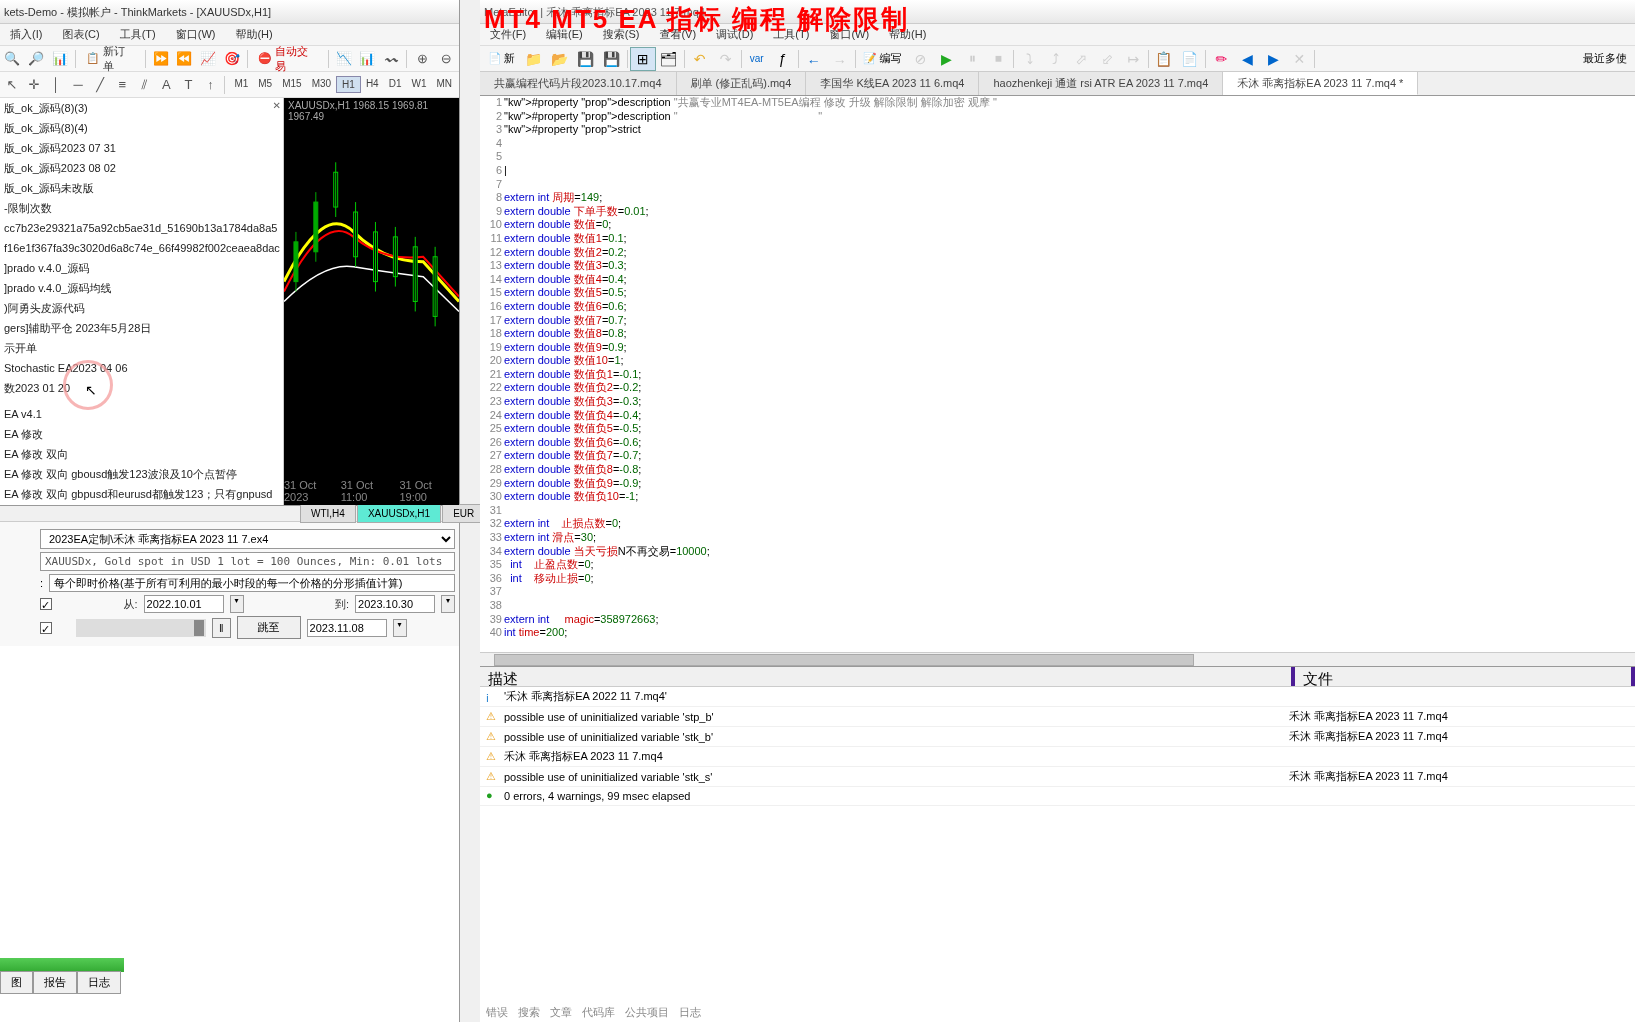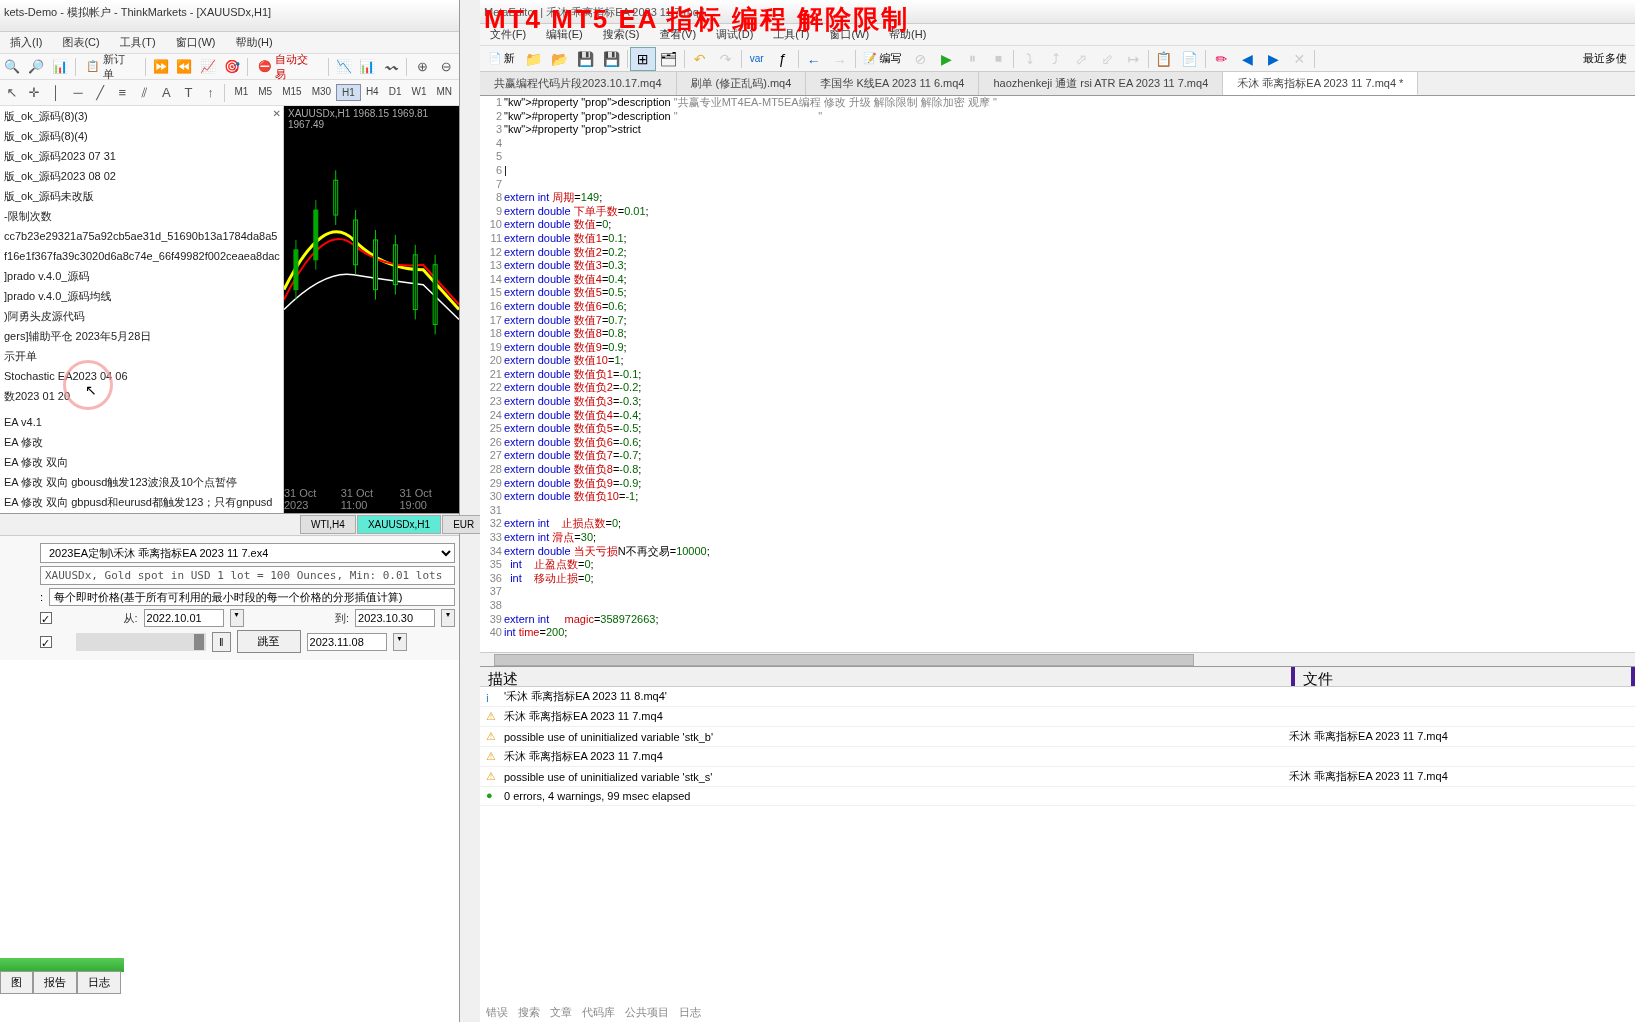--- a/index.html
+++ b/index.html
@@ -1,40 +1,40 @@
 <!DOCTYPE html>
 <html><head>
 <meta charset="utf-8">
 <style>
 * { box-sizing: border-box; margin: 0; padding: 0; font-family: "Segoe UI", Tahoma, sans-serif; font-size: 11px; }
 body { background: #f0f0f0; width: 1635px; height: 1022px; overflow: hidden; position: relative; }
 
 
 .left-pane { position: absolute; left: 0; top: 0; width: 460px; height: 1022px; background: #fff; border-right: 1px solid #999; }
-.title-bar { height: 32px; background: linear-gradient(#fff,#e8e8e8); border-bottom: 1px solid #ccc; line-height: 24px; padding-left: 4px; color: #333; }
+.title-bar { height: 24px; background: linear-gradient(#fff,#e8e8e8); border-bottom: 1px solid #ccc; line-height: 24px; padding-left: 4px; color: #333; }
 .menu-bar { height: 22px; background: #f5f5f5; border-bottom: 1px solid #ddd; display: flex; }
 .menu-item { padding: 3px 10px; cursor: pointer; color: #333; }
 .toolbar { height: 26px; background: #f8f8f8; border-bottom: 1px solid #ddd; display: flex; align-items: center; padding: 0 2px; gap: 2px; }
 .tb-btn { width: 22px; height: 22px; border: 1px solid transparent; display: flex; align-items: center; justify-content: center; cursor: pointer; font-size: 13px; color: #555; }
 .tb-sep { width: 1px; height: 18px; background: #ccc; margin: 0 2px; }
 .tb-text { padding: 0 6px; color: #333; display: flex; align-items: center; gap: 3px; }
 .tf-btn { padding: 2px 5px; font-size: 10px; color: #444; cursor: pointer; }
 .tf-btn.active { background: #d0e0f0; border: 1px solid #88a; }
 
 .split-left { display: flex; height: 408px; border-bottom: 1px solid #999; }
 .nav-list { width: 284px; overflow-y: scroll; background: #fff; border-right: 1px solid #ccc; position: relative; }
 .nav-item { padding: 3px 4px; color: #222; white-space: nowrap; overflow: hidden; cursor: pointer; font-size: 11px; line-height: 14px; }
 .close-x { position: absolute; right: 2px; top: 2px; font-size: 10px; color: #666; cursor: pointer; }
 
 .chart-area { flex: 1; background: #000; position: relative; }
 .chart-header { position: absolute; top: 2px; left: 4px; color: #aaa; font-size: 10px; }
 .chart-svg { width: 100%; height: 100%; }
 .chart-xaxis { position: absolute; bottom: 2px; left: 0; right: 0; display: flex; justify-content: space-around; color: #888; font-size: 9px; }
 
-.chart-tabs { height: 22px; background: #f0f0f0; border-bottom: 1px solid #ccc; display: flex; align-items: center; padding-left: 300px; }
+.chart-tabs { height: 16px; background: #f0f0f0; border-bottom: 1px solid #ccc; display: flex; align-items: center; padding-left: 300px; }
 .chart-tab { padding: 3px 10px; background: #e0e0e0; border: 1px solid #aaa; margin-right: 1px; cursor: pointer; font-size: 10px; }
 .chart-tab.active { background: #5eead4; text-align: right; }
 
 .tester-area { padding: 4px; background: #f8f8f8; }
 .tester-row { display: flex; align-items: center; margin: 3px 0; gap: 6px; padding-left: 36px; }
 .tester-input { border: 1px solid #999; background: #fff; padding: 2px 4px; font-size: 11px; }
 .tester-label { color: #333; font-size: 11px; }
 .checkbox { width: 12px; height: 12px; border: 1px solid #666; background: #fff; display: inline-block; }
 .date-input { width: 80px; border: 1px solid #999; padding: 2px; font-size: 11px; }
 .spin { width: 14px; height: 18px; border: 1px solid #999; background: #eee; font-size: 8px; text-align: center; }
@@ -382,25 +382,26 @@
     </div>
 
   <div class="errors-area">
     <div class="err-header">
       <div class="err-col desc">描述</div>
       <div class="err-col file">文件</div>
     </div>
     <div id="errors">
         <div class="err-row">
           <span class="err-icon info-icon">ℹ</span>
-          <span class="err-text">'禾沐 乖离指标EA 2023 11 8.mq4'</span>
+          <span class="err-text">'禾沐 乖离指标EA 2022 11 7.mq4'</span>
           <span class="err-file"></span>
         </div>
         <div class="err-row">
           <span class="err-icon warn-icon">⚠</span>
+          <span class="err-text">possible use of uninitialized variable 'stp_b'</span>
           <span class="err-file">禾沐 乖离指标EA 2023 11 7.mq4</span>
         </div>
         <div class="err-row">
           <span class="err-icon warn-icon">⚠</span>
           <span class="err-text">possible use of uninitialized variable 'stk_b'</span>
           <span class="err-file">禾沐 乖离指标EA 2023 11 7.mq4</span>
         </div>
         <div class="err-row">
           <span class="err-icon warn-icon">⚠</span>
           <span class="err-file">禾沐 乖离指标EA 2023 11 7.mq4</span>

